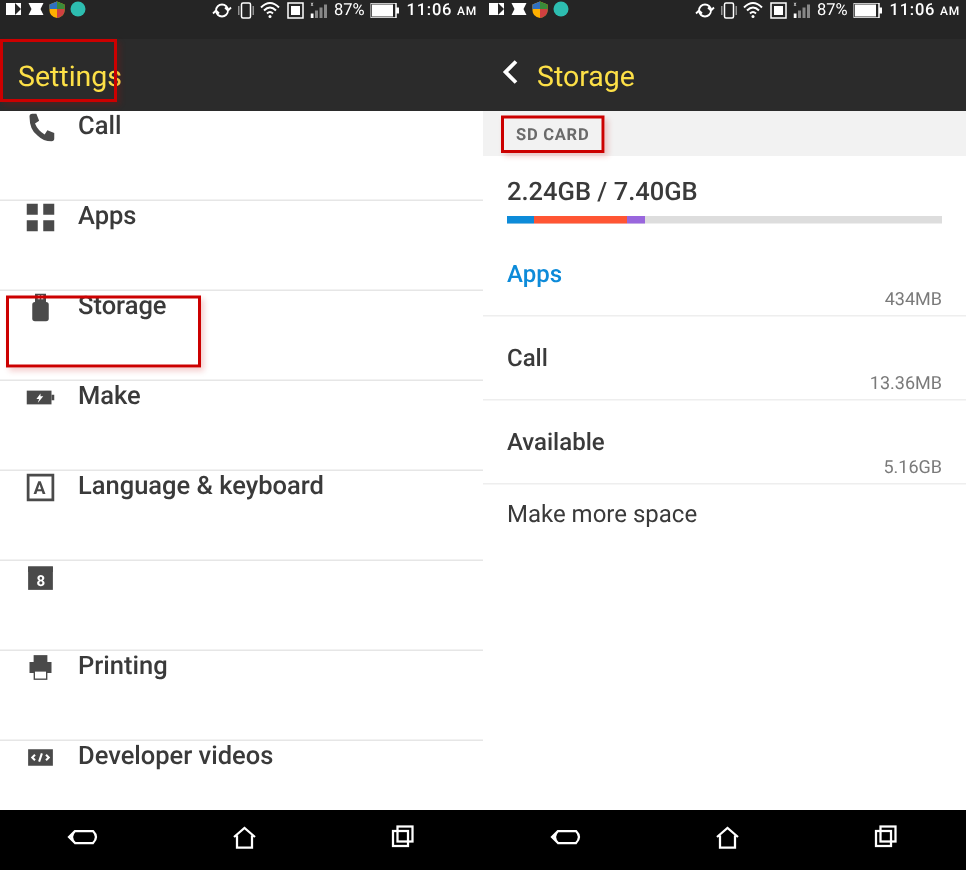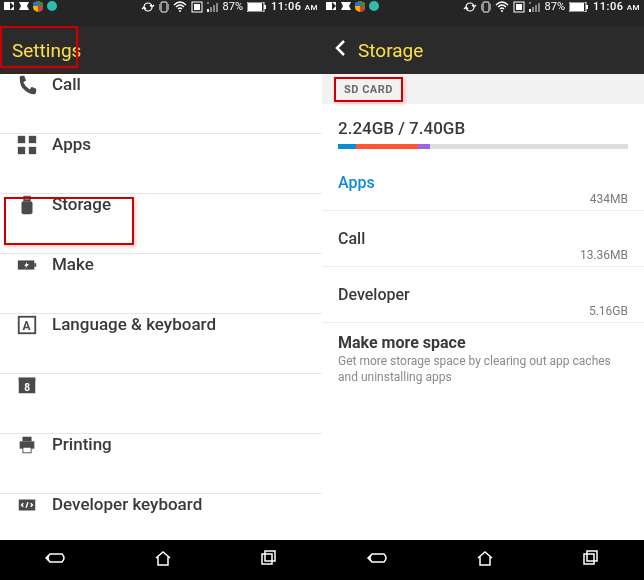--- a/index.html
+++ b/index.html
@@ -31,21 +31,21 @@
 .bar .seg3 { background: #9966dd; width: 12px; }
 .srow { display: flex; align-items: center; justify-content: space-between; height: 56px; padding: 0 16px; border-bottom: 1px solid #eee; position: relative; }
 .srow .slabel { font-size: 16px; font-weight: 500; }
 .srow .sval { font-size: 12px; color: #7a7a7a; margin-top: 32px; }
 .c-blue { color: #0d8bd9; }
 .c-orange { color: #ff5533; }
 .c-purple { color: #9966dd; }
 .c-gray { color: #3a3a3a; }
 .oval { position: absolute; border: 2px solid #009400; border-radius: 50%; width: 136px; height: 30px; left: 6px; top: 13px; pointer-events: none; }
 .makemore { padding: 10px 16px; }
-.makemore .t1 { font-size: 16px; color: #3a3a3a; font-weight: 700; margin-bottom: 2px; }
+.makemore .t1 { font-size: 16px; color: #3a3a3a; font-weight: 400; margin-bottom: 2px; }
 .makemore .t2 { font-size: 12px; color: #8a8a8a; line-height: 1.3; }
 .navbar { width: 644px; height: 40px; background: #000; display: flex; }
 .navhalf { width: 322px; display: flex; justify-content: space-around; align-items: center; }
 .navbtn { color: #fff; }
 </style>
 </head>
 <body>
 
 <div class="container">
 <div class="panels">
@@ -161,21 +161,21 @@
                 <rect x="7" y="14" width="10" height="7" fill="#4a4a4a"></rect>
                 <rect x="8" y="15" width="8" height="5" fill="#fff"></rect>
               </svg></span>
             <span class="label">Printing</span>
           </div>
           <div class="row">
             <span class="icon"><svg width="22" height="22" viewBox="0 0 24 24">
                 <rect x="3" y="6" width="18" height="12" fill="#4a4a4a"></rect>
                 <path d="M8 10 L6 12 L8 14 M16 10 L18 12 L16 14 M13 9 L11 15" stroke="#fff" stroke-width="1.5" fill="none"></path>
               </svg></span>
-            <span class="label">Developer keyboard</span>
+            <span class="label">Developer videos</span>
           </div>
         </div>
   <div class="storage-highlight"></div>
 </div>
 
 <div class="panel">
   <div class="statusbar">
     <div class="icons">
       <svg width="12" height="12">
               <rect x="0" y="2" width="10" height="8" fill="#fff"></rect>
@@ -249,27 +249,26 @@
   <div id="right-list">
           <div class="srow">
             <span class="slabel c-blue">Apps</span>
             <span class="sval">434MB</span>
           </div>
           <div class="srow">
             <span class="slabel c-gray">Call</span>
             <span class="sval">13.36MB</span>
           </div>
           <div class="srow">
-            <span class="slabel c-gray">Developer</span>
+            <span class="slabel c-gray">Available</span>
             <span class="sval">5.16GB</span>
           </div>
         </div>
   <div class="makemore">
     <div class="t1">Make more space</div>
-    <div class="t2">Get more storage space by clearing out app caches and uninstalling apps</div>
   </div>
 </div>
 
 </div>
 
 <div class="navbar">
   <div class="navhalf">
     <span class="navbtn"><svg width="22" height="16">
             <path d="M18 4 Q22 8 18 12 L6 12 Q2 8 6 4 Z M6 4 L2 8 L6 12" fill="none" stroke="#fff" stroke-width="1.5"></path>
           </svg></span>

